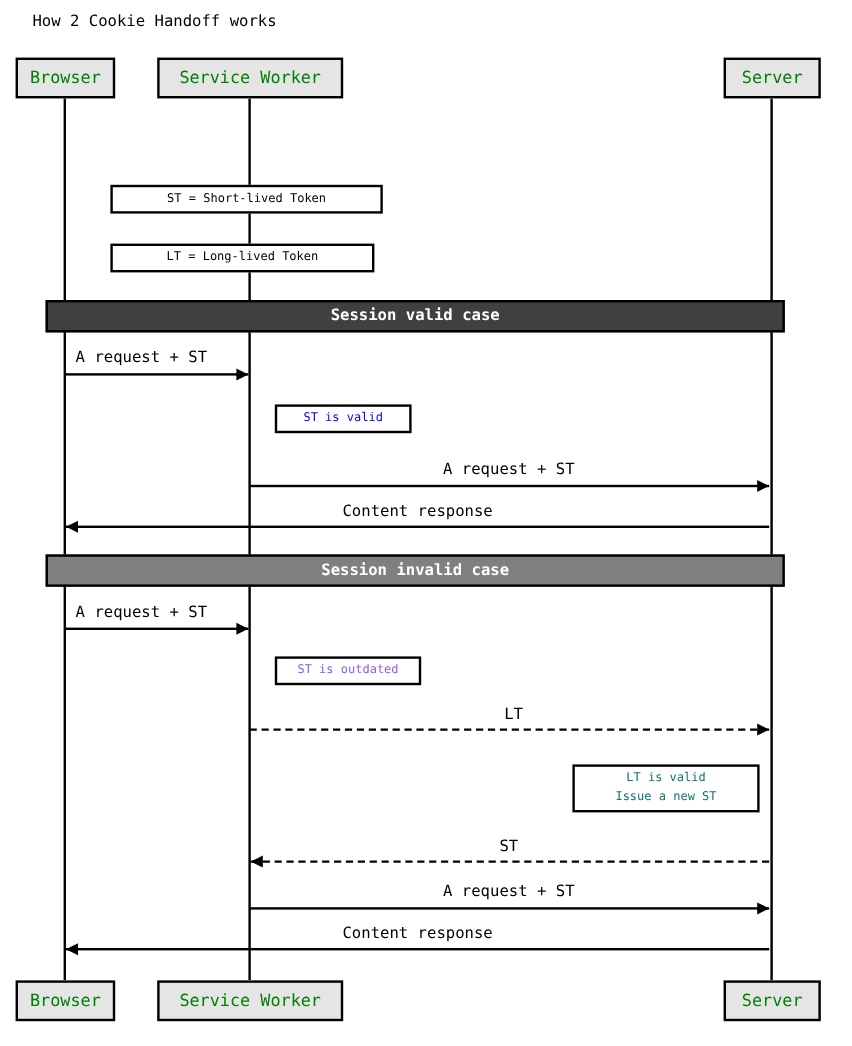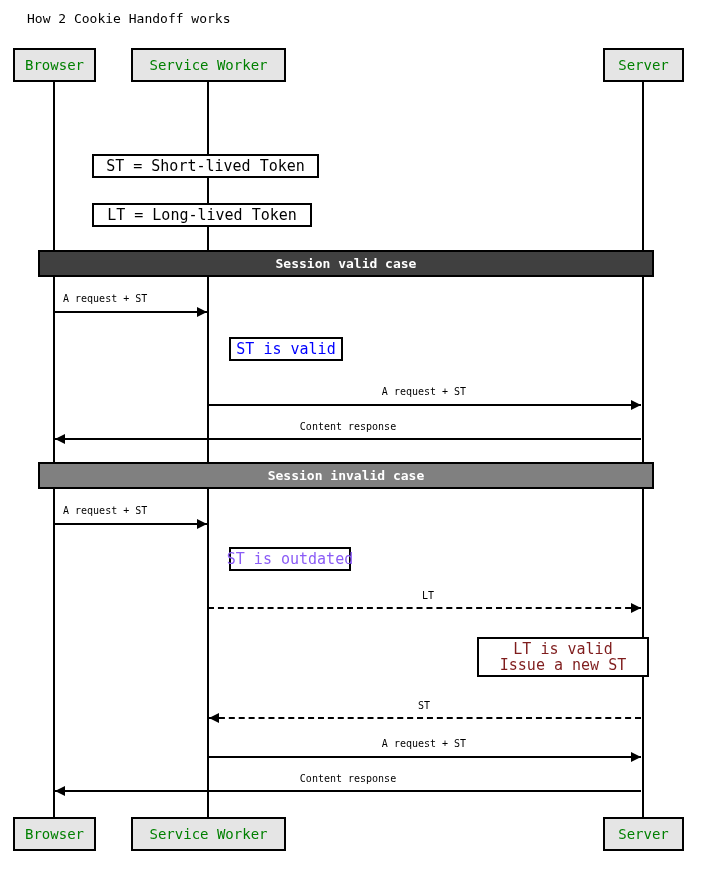--- a/index.html
+++ b/index.html
@@ -61,21 +61,21 @@
     justify-content: center;
     white-space: nowrap;
     height: 27px;
   }
   
   .note {
     position: absolute;
     box-sizing: border-box;
     border: 2px solid #000000;
     background: #ffffff;
-    font-size: 15px;
+    font-size: 10px;
     line-height: 16px;
     display: flex;
     flex-direction: column;
     align-items: center;
     justify-content: center;
     white-space: nowrap;
     padding: 2px 6px;
   }
   .note .line { display: block; }
   
@@ -95,21 +95,21 @@
     border-bottom: 5px solid transparent;
   }
   .arrowhead.right {
     border-left: 10px solid #000000;
   }
   .arrowhead.left {
     border-right: 10px solid #000000;
   }
   .msg-label {
     position: absolute;
-    font-size: 10px;
+    font-size: 13px;
     color: #000000;
     white-space: nowrap;
     line-height: 14px;
   }
 </style>
 </head>
 <body>
 
 <div id="diagram">
 
@@ -172,21 +172,21 @@
       </div>
       <div class="note" style="left: 92px; top: 203px; width: 220px; color: rgb(0, 0, 0);">
         <span class="line">LT = Long-lived Token</span>
       </div>
       <div class="note" style="left: 229px; top: 337px; width: 114px; color: rgb(0, 0, 255);">
         <span class="line">ST is valid</span>
       </div>
       <div class="note" style="left: 229px; top: 547px; width: 122px; color: #8b5cf6;">
         <span class="line">ST is outdated</span>
       </div>
-      <div class="note" style="left: 477px; top: 637px; width: 172px; color: #7f1d1d;">
+      <div class="note" style="left: 477px; top: 637px; width: 156px; color: #0f766e;">
         <span class="line">LT is valid</span>
         <span class="line">Issue a new ST</span>
       </div>
     </div>
   <div id="participants-layer">
       <div class="participant" style="left: 13px; top: 48px; width: 83px; color: rgb(0, 128, 0);">Browser</div>
       <div class="participant" style="left: 131px; top: 48px; width: 155px; color: rgb(0, 128, 0);">Service Worker</div>
       <div class="participant" style="left: 603px; top: 48px; width: 81px; color: rgb(0, 128, 0);">Server</div>
       <div class="participant" style="left: 13px; top: 817px; width: 83px; color: rgb(0, 128, 0);">Browser</div>
       <div class="participant" style="left: 131px; top: 817px; width: 155px; color: rgb(0, 128, 0);">Service Worker</div>

